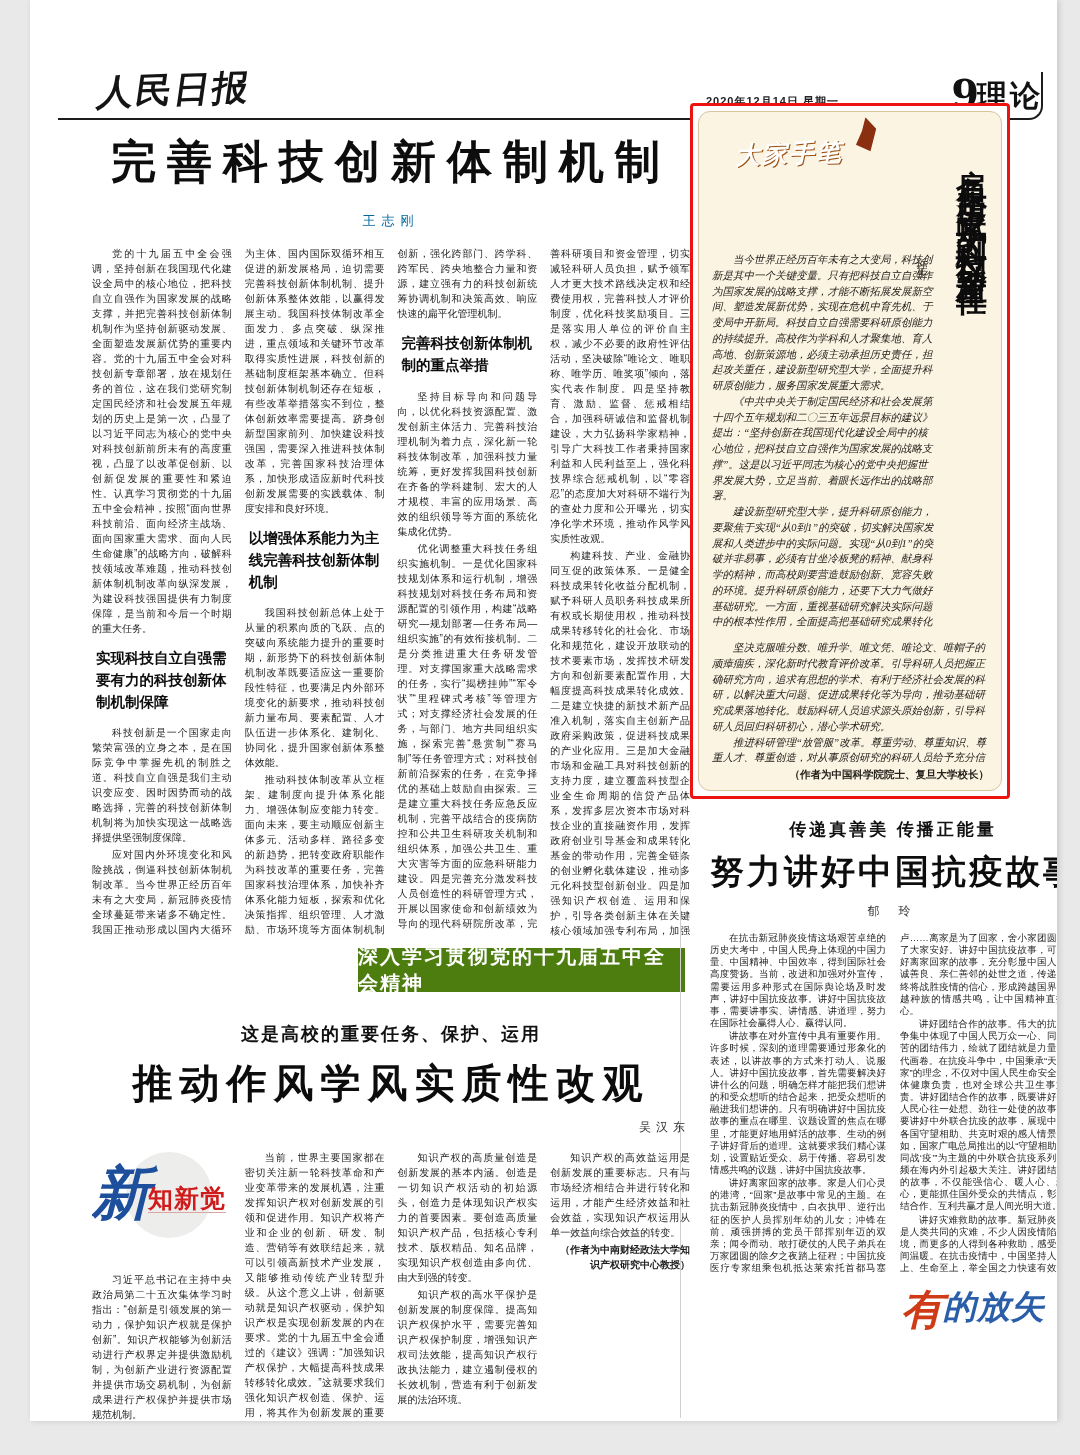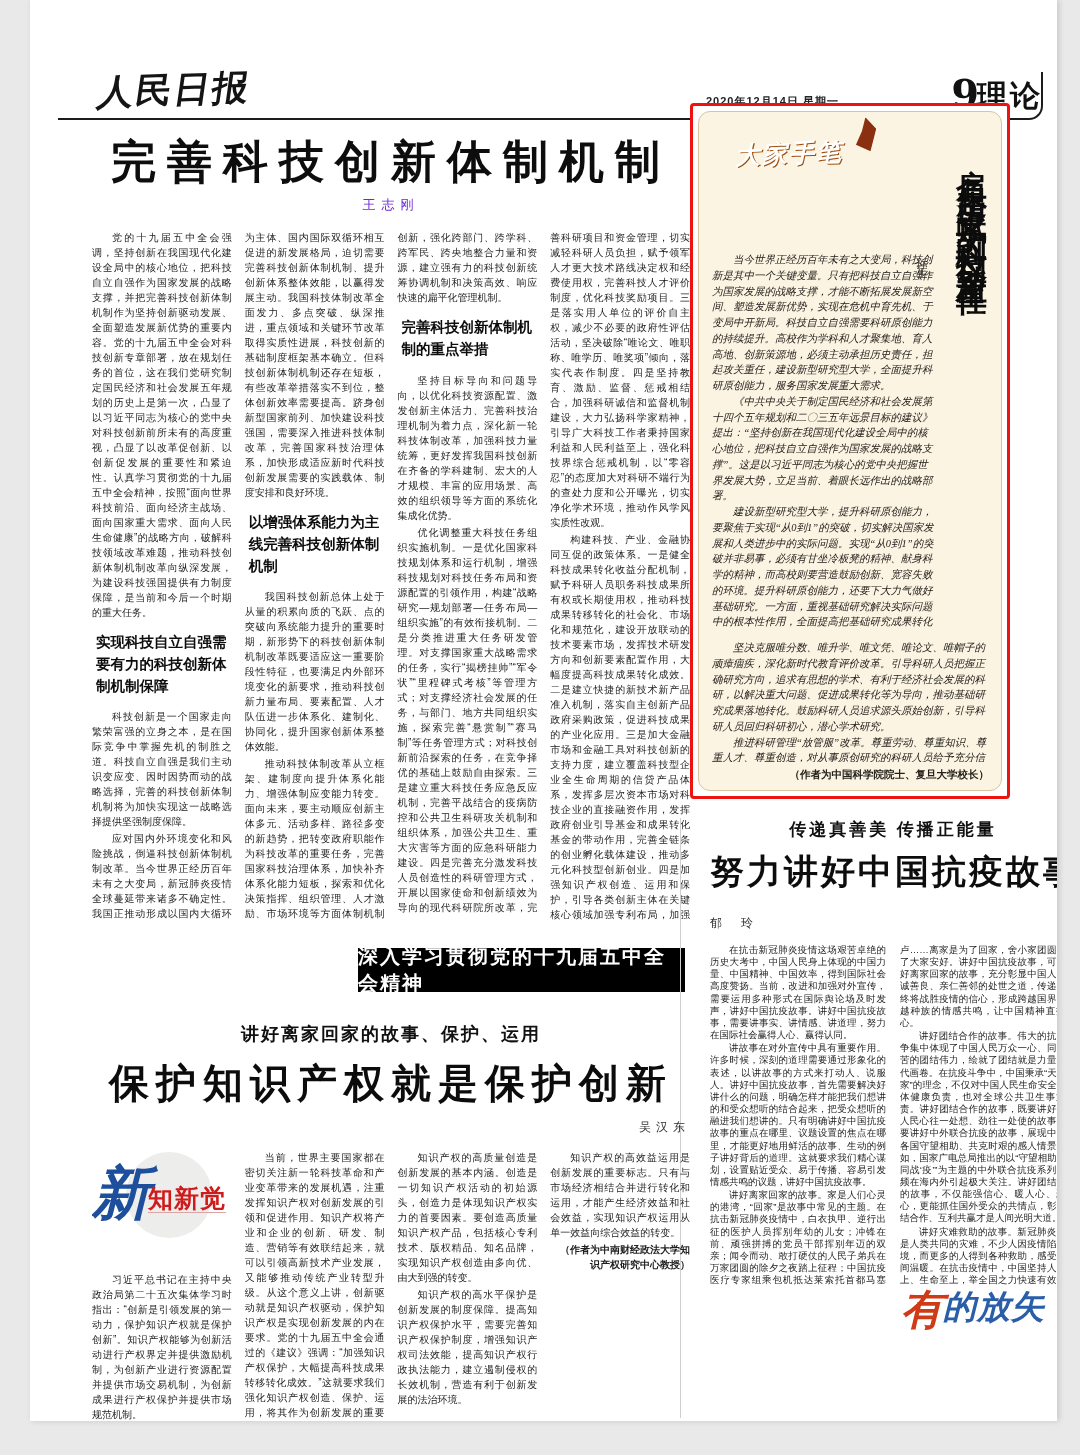--- a/index.html
+++ b/index.html
@@ -6,44 +6,44 @@
   .page{position:absolute;left:30px;top:0;width:1027px;height:1421px;background:#ffffff;box-shadow:2px 0 6px rgba(0,0,0,.15);overflow:hidden;}
   
   .masthead{position:absolute;left:68px;top:66px;font-family:"DejaVu Serif",serif;font-size:36px;font-weight:900;color:#141414;transform:skewX(-10deg) rotate(-2deg);letter-spacing:2px;}
   .header-rule{position:absolute;left:28px;right:14px;top:72px;height:46px;border-bottom:2px solid #1c1c1c;border-right:2px solid #1c1c1c;border-bottom-right-radius:14px;}
   .dateline{position:absolute;right:218px;top:94px;font-size:11px;font-weight:bold;color:#222;letter-spacing:1px;}
   .pageno{position:absolute;right:78px;top:70px;font-family:"DejaVu Serif",serif;font-size:40px;font-weight:bold;color:#111;}
   .section-name{position:absolute;right:14px;top:76px;font-size:30px;font-weight:900;color:#111;letter-spacing:3px;}
   
   .main-art{position:absolute;left:62px;top:132px;width:598px;}
   .main-title{font-size:45px;font-weight:900;color:#0d0d0d;text-align:center;letter-spacing:11px;white-space:nowrap;}
-  .byline{text-align:center;font-size:13px;color:#6d28d9;letter-spacing:6px;margin-top:4px;font-family:"Liberation Serif",serif;}
+  .byline{text-align:center;font-size:13px;color:#0369a1;letter-spacing:6px;margin-top:20px;font-family:"Liberation Serif",serif;}
   .main-body{margin-top:16px;height:692px;overflow:hidden;column-count:4;column-gap:13px;column-fill:auto;text-align:justify;font-size:10px;line-height:1.5;color:#1e1e1e;}
   .para{margin:0 0 2px 0;text-indent:2em;}
   h3.sub{font-size:14.5px;font-weight:900;color:#0d0d0d;text-align:left;line-height:1.5;margin:12px 4px;break-inside:avoid;}
   .ft{font-weight:bold;text-indent:0;text-align:right;}
   
-  .banner{position:absolute;left:328px;top:948px;width:327px;height:44px;background:#000000;color:#fff;font-size:20px;font-weight:900;display:flex;align-items:center;justify-content:center;letter-spacing:2px;}
+  .banner{position:absolute;left:328px;top:948px;width:327px;height:44px;background:#4d7c0f;color:#fff;font-size:20px;font-weight:900;display:flex;align-items:center;justify-content:center;letter-spacing:2px;}
   
   .box{position:absolute;left:660px;top:103px;width:314px;height:690px;border:3px solid #ec1310;border-radius:4px;background:#fff;}
   .box-card{position:absolute;left:5px;top:5px;right:5px;bottom:5px;background:#fbf4e3;border:1px solid #d8c49e;border-radius:12px;overflow:hidden;}
   .brand-brush{position:absolute;left:14px;top:16px;width:152px;height:50px;background:linear-gradient(100deg,#eba35b,#d9822f 55%,#c8username 90%,#c06a1f);border-radius:8px 40px 10px 30px/20px 30px 8px 26px;display:flex;align-items:center;justify-content:center;transform:rotate(-2deg);}
   .brand-brush span.txt{font-family:"DejaVu Serif",serif;font-style:italic;font-weight:900;font-size:25px;color:#fff;letter-spacing:2px;text-shadow:1px 1px 0 #9c4f10;}
   .brand-figure{position:absolute;right:-12px;top:-8px;width:26px;height:34px;background:#8a2f10;clip-path:polygon(60% 0,100% 35%,75% 100%,20% 80%,45% 40%);}
   .box-top-text{position:absolute;left:13px;top:140px;width:222px;height:380px;overflow:hidden;}
   .box-card .para{font-family:"Liberation Serif",serif;font-style:italic;font-size:10.5px;line-height:1.5;color:#25211c;margin:0;}
   .box-vert-title{position:absolute;right:6px;top:32px;height:510px;writing-mode:vertical-rl;text-orientation:upright;font-size:31px;font-weight:900;color:#0c0c0c;letter-spacing:9px;line-height:1.55;}
   .box-author{position:absolute;right:72px;top:138px;writing-mode:vertical-rl;text-orientation:upright;font-size:11px;color:#3a342c;letter-spacing:4px;}
   .box-bottom-text{position:absolute;left:13px;right:10px;top:528px;height:122px;overflow:hidden;}
   .box-footer{position:absolute;right:12px;bottom:8px;font-family:"Liberation Serif",serif;font-size:10.5px;font-weight:bold;color:#25211c;}
   
   .epi{position:absolute;left:680px;top:818px;width:366px;}
   .kicker{text-align:center;font-size:17px;font-weight:900;color:#111;letter-spacing:3px;}
   .epi-title{text-align:center;font-family:Liberation Sans, sans-serif;font-size:34px;font-weight:900;color:#0d0d0d;letter-spacing:3px;margin-top:8px;white-space:nowrap;}
-  .epi-byline{text-align:left;font-size:12px;color:#333;letter-spacing:8px;margin-top:20px;font-family:"Liberation Serif",serif;}
+  .epi-byline{text-align:center;font-size:12px;color:#333;letter-spacing:8px;margin-top:8px;font-family:"Liberation Serif",serif;}
   .epi-body{margin-top:12px;height:352px;overflow:hidden;column-count:2;column-gap:14px;column-fill:auto;text-align:justify;font-size:9.5px;line-height:1.28;color:#1e1e1e;}
   .epi-body .para{margin-bottom:1px;}
   
   .ydfs{position:absolute;left:845px;top:1282px;width:170px;text-align:right;}
   .ydfs .lead{font-family:"DejaVu Serif",serif;font-style:italic;font-weight:900;font-size:42px;color:#cf3a17;}
   .ydfs .rest{font-size:33px;font-weight:900;color:#2a5ea8;font-style:italic;letter-spacing:1px;vertical-align:6px;}
   
   .ip{position:absolute;left:62px;top:1022px;width:598px;}
   .ip-kicker{text-align:center;font-size:18px;font-weight:900;color:#111;letter-spacing:2px;}
   .ip-title{text-align:center;font-family:"Liberation Serif",serif;font-size:40px;font-weight:900;color:#0c0c0c;letter-spacing:7px;margin-top:10px;white-space:nowrap;}
@@ -122,22 +122,22 @@
         <p class="para">讲好团结合作的故事。伟大的抗疫斗争集中体现了中国人民万众一心、同甘共苦的团结伟力，绘就了团结就是力量的时代画卷。在抗疫斗争中，中国秉承“天下一家”的理念，不仅对中国人民生命安全和身体健康负责，也对全球公共卫生事业尽责。讲好团结合作的故事，既要讲好中国人民心往一处想、劲往一处使的故事，还要讲好中外联合抗疫的故事，展现中国与各国守望相助、共克时艰的感人情景。比如，国家广电总局推出的以“守望相助，共同战‘疫’”为主题的中外联合抗疫系列短视频在海内外引起极大关注。讲好团结合作的故事，不仅能强信心、暖人心、聚民心，更能抓住国外受众的共情点，彰显团结合作、互利共赢才是人间光明大道。</p>
         <p class="para">讲好灾难救助的故事。新冠肺炎疫情是人类共同的灾难，不少人因疫情陷入困境，而更多的人得到各种救助，感受到世间温暖。在抗击疫情中，中国坚持人民至上、生命至上，举全国之力快速有效调动各种资源和力量，不惜一切代价维护人民生命安全和身体健康。同时，中国作为负责任大国，秉持人类命运共同体理念，向国际社会提供人道主义援助，以实际行动帮助挽救了全球许许多多人的生命。在这一过程中，彰显出大量感人至深的故事。我们要讲好抗疫中灾难救助的故事，通过鲜活生动的故事和事例传递真善美，传播正能量。</p>
       </div>
   </div>
 
   <div class="ydfs">
     <span class="lead">有</span><span class="rest">的放矢</span>
   </div>
 
   <div class="ip">
-    <div class="ip-kicker">讲好离家回家的故事、保护、运用</div>
-    <div class="ip-title">保护知识产权就是保护创新</div>
+    <div class="ip-kicker">这是高校的重要任务、保护、运用</div>
+    <div class="ip-title">推动作风学风实质性改观</div>
     <div class="ip-byline">吴汉东</div>
     <div class="ip-body">
       <div class="xzxj">
         <span class="circle"></span>
         <span class="lead">新</span>
         <span class="rest">知新觉</span>
         <span class="underline"></span>
       </div>
       <div style="display:contents"><p class="para">习近平总书记在主持中央政治局第二十五次集体学习时指出：“创新是引领发展的第一动力，保护知识产权就是保护创新”。知识产权能够为创新活动进行产权界定并提供激励机制，为创新产业进行资源配置并提供市场交易机制，为创新成果进行产权保护并提供市场规范机制。</p><p class="para">当前，世界主要国家都在密切关注新一轮科技革命和产业变革带来的发展机遇，注重发挥知识产权对创新发展的引领和促进作用。知识产权将产业和企业的创新、研发、制造、营销等有效联结起来，就可以引领高新技术产业发展，又能够推动传统产业转型升级。从这个意义上讲，创新驱动就是知识产权驱动，保护知识产权是实现创新发展的内在要求。党的十九届五中全会通过的《建议》强调：“加强知识产权保护，大幅提高科技成果转移转化成效。”这就要求我们强化知识产权创造、保护、运用，将其作为创新发展的重要推动力量。</p><p class="para">知识产权的高质量创造是创新发展的基本内涵。创造是一切知识产权活动的初始源头，创造力是体现知识产权实力的首要因素。要创造高质量知识产权产品，包括核心专利技术、版权精品、知名品牌，实现知识产权创造由多向优、由大到强的转变。</p><p class="para">知识产权的高水平保护是创新发展的制度保障。提高知识产权保护水平，需要完善知识产权保护制度，增强知识产权司法效能，提高知识产权行政执法能力，建立遏制侵权的长效机制，营造有利于创新发展的法治环境。</p><p class="para">知识产权的高效益运用是创新发展的重要标志。只有与市场经济相结合并进行转化和运用，才能产生经济效益和社会效益，实现知识产权运用从单一效益向综合效益的转变。</p><p class="para ft">（作者为中南财经政法大学知识产权研究中心教授）</p></div>
     </div>

